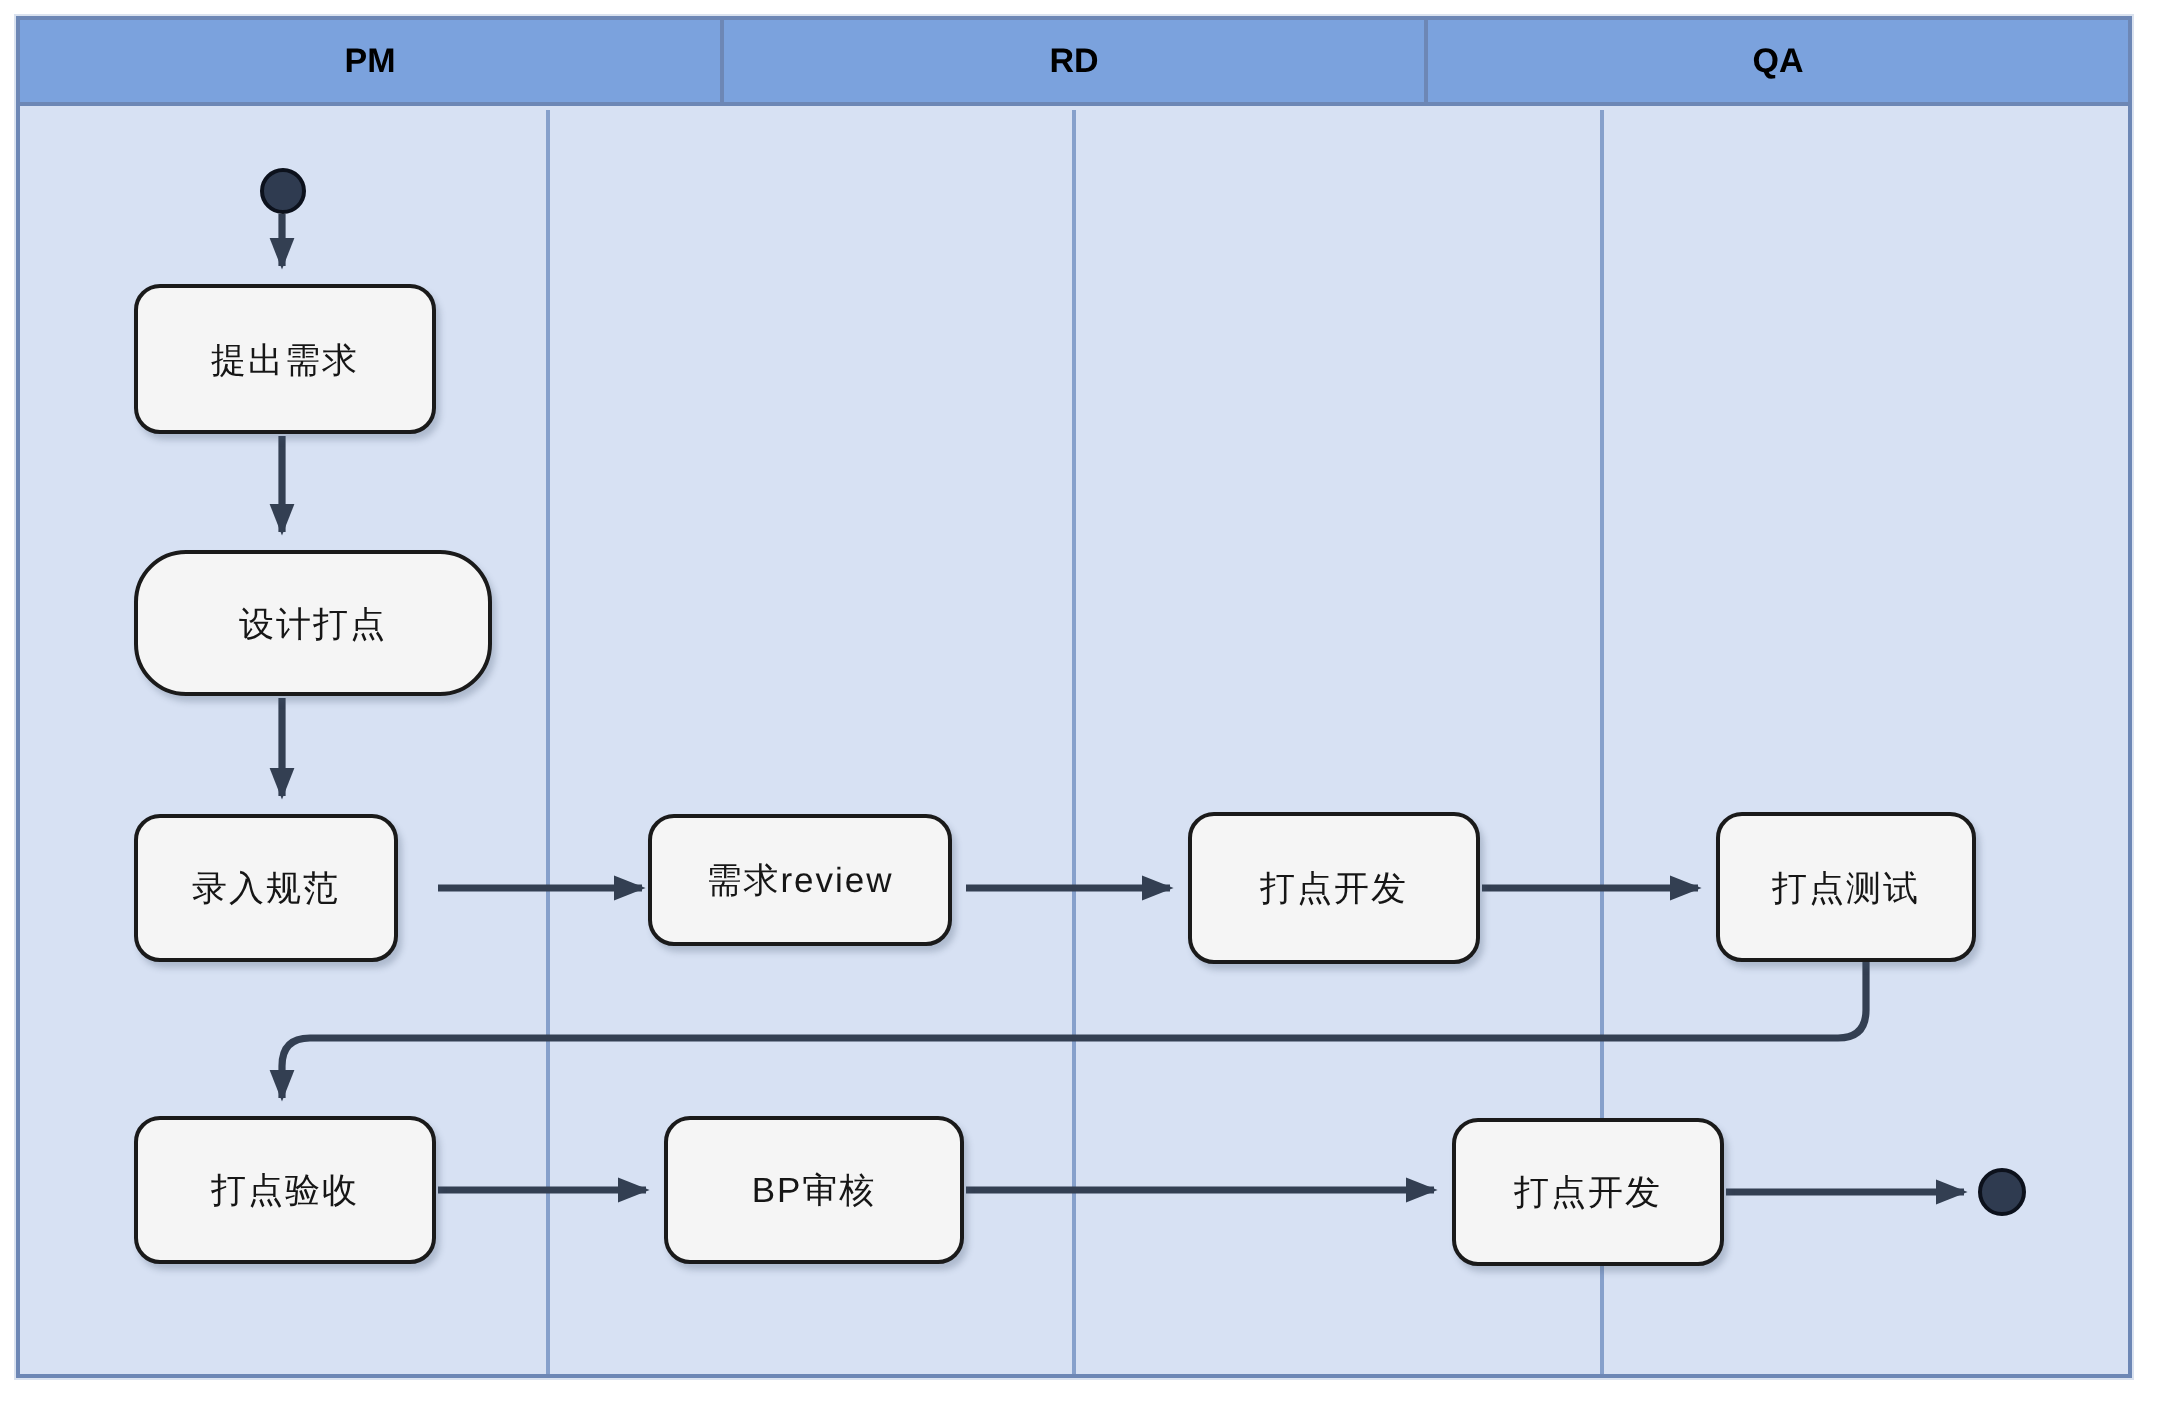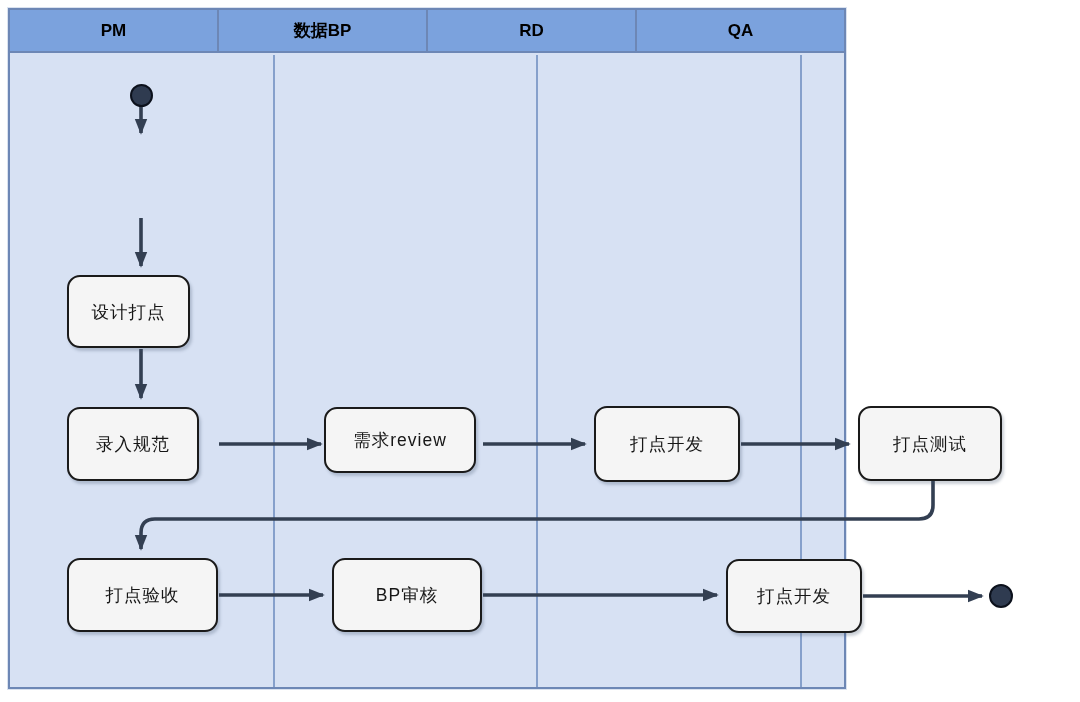--- a/index.html
+++ b/index.html
@@ -20,21 +20,21 @@
   .canvas {
     position: relative;
     width: 1080px;
     height: 702px;
     background: #ffffff;
   }
 
   .table {
     position: absolute;
     left: 8px; top: 8px;
-    width: 838px; height: 681px;
+    width: 1058px; height: 681px;
     border: 2px solid var(--frame-border);
     background: var(--lane-fill);
     box-shadow: 0 0 0 1px rgba(173,190,220,0.45);
     text-align: right;
   }
 
   .header-row {
     display: flex;
     height: 43px;
     background: var(--header-fill);
@@ -102,23 +102,20 @@
 <body>
 
 <div class="canvas">
 
   <div class="table">
     <div class="header-row">
       <div class="header-cell">
         <span>PM</span>
       </div>
       <div class="header-cell">
-        <span>数据BP</span>
-      </div>
-      <div class="header-cell">
         <span>RD</span>
       </div>
       <div class="header-cell">
         <span>QA</span>
       </div>
     </div>
     <div class="vdivider vdiv-1"></div>
     <div class="vdivider vdiv-2"></div>
     <div class="vdivider vdiv-3"></div>
   </div>
@@ -136,30 +133,31 @@
     <path class="edge" d="M483,444 L585,444" marker-end="url(#ah)"></path>
     <path class="edge" d="M741,444 L849,444" marker-end="url(#ah)"></path>
     <path class="edge" d="M933,481 L933,505 Q933,519 919,519 L155,519 Q141,519 141,533 L141,549" marker-end="url(#ah)"></path>
     <path class="edge" d="M219,595 L323,595" marker-end="url(#ah)"></path>
     <path class="edge" d="M483,595 L717,595" marker-end="url(#ah)"></path>
     <path class="edge" d="M863,596 L982,596" marker-end="url(#ah)"></path>
   </svg>
 
   <div class="terminal start"></div>
 
+  <div class="node" style="left:67px;  top:142px; width:151px; height:75px;">提出需求</div>
 
-  <div class="node" style="left:67px;  top:275px; width:123px; height:73px;">设计打点</div>
+  <div class="node" style="left:67px;  top:275px; width:179px; height:73px;border-radius:26px;">设计打点</div>
 
   <div class="node" style="left:67px;  top:407px; width:132px; height:74px;">录入规范</div>
 
   <div class="node" style="left:324px; top:407px; width:152px; height:66px;">需求review</div>
 
   <div class="node" style="left:594px; top:406px; width:146px; height:76px;">打点开发</div>
 
-  <div class="node" style="left:858px; top:406px; width:144px; height:75px;">打点测试</div>
+  <div class="node" style="left:858px; top:406px; width:130px; height:75px;">打点测试</div>
 
   <div class="node" style="left:67px;  top:558px; width:151px; height:74px;">打点验收</div>
 
   <div class="node" style="left:332px; top:558px; width:150px; height:74px;">BP审核</div>
 
   <div class="node" style="left:726px; top:559px; width:136px; height:74px;">打点开发</div>
 
   <div class="terminal end"></div>
 
 </div>

